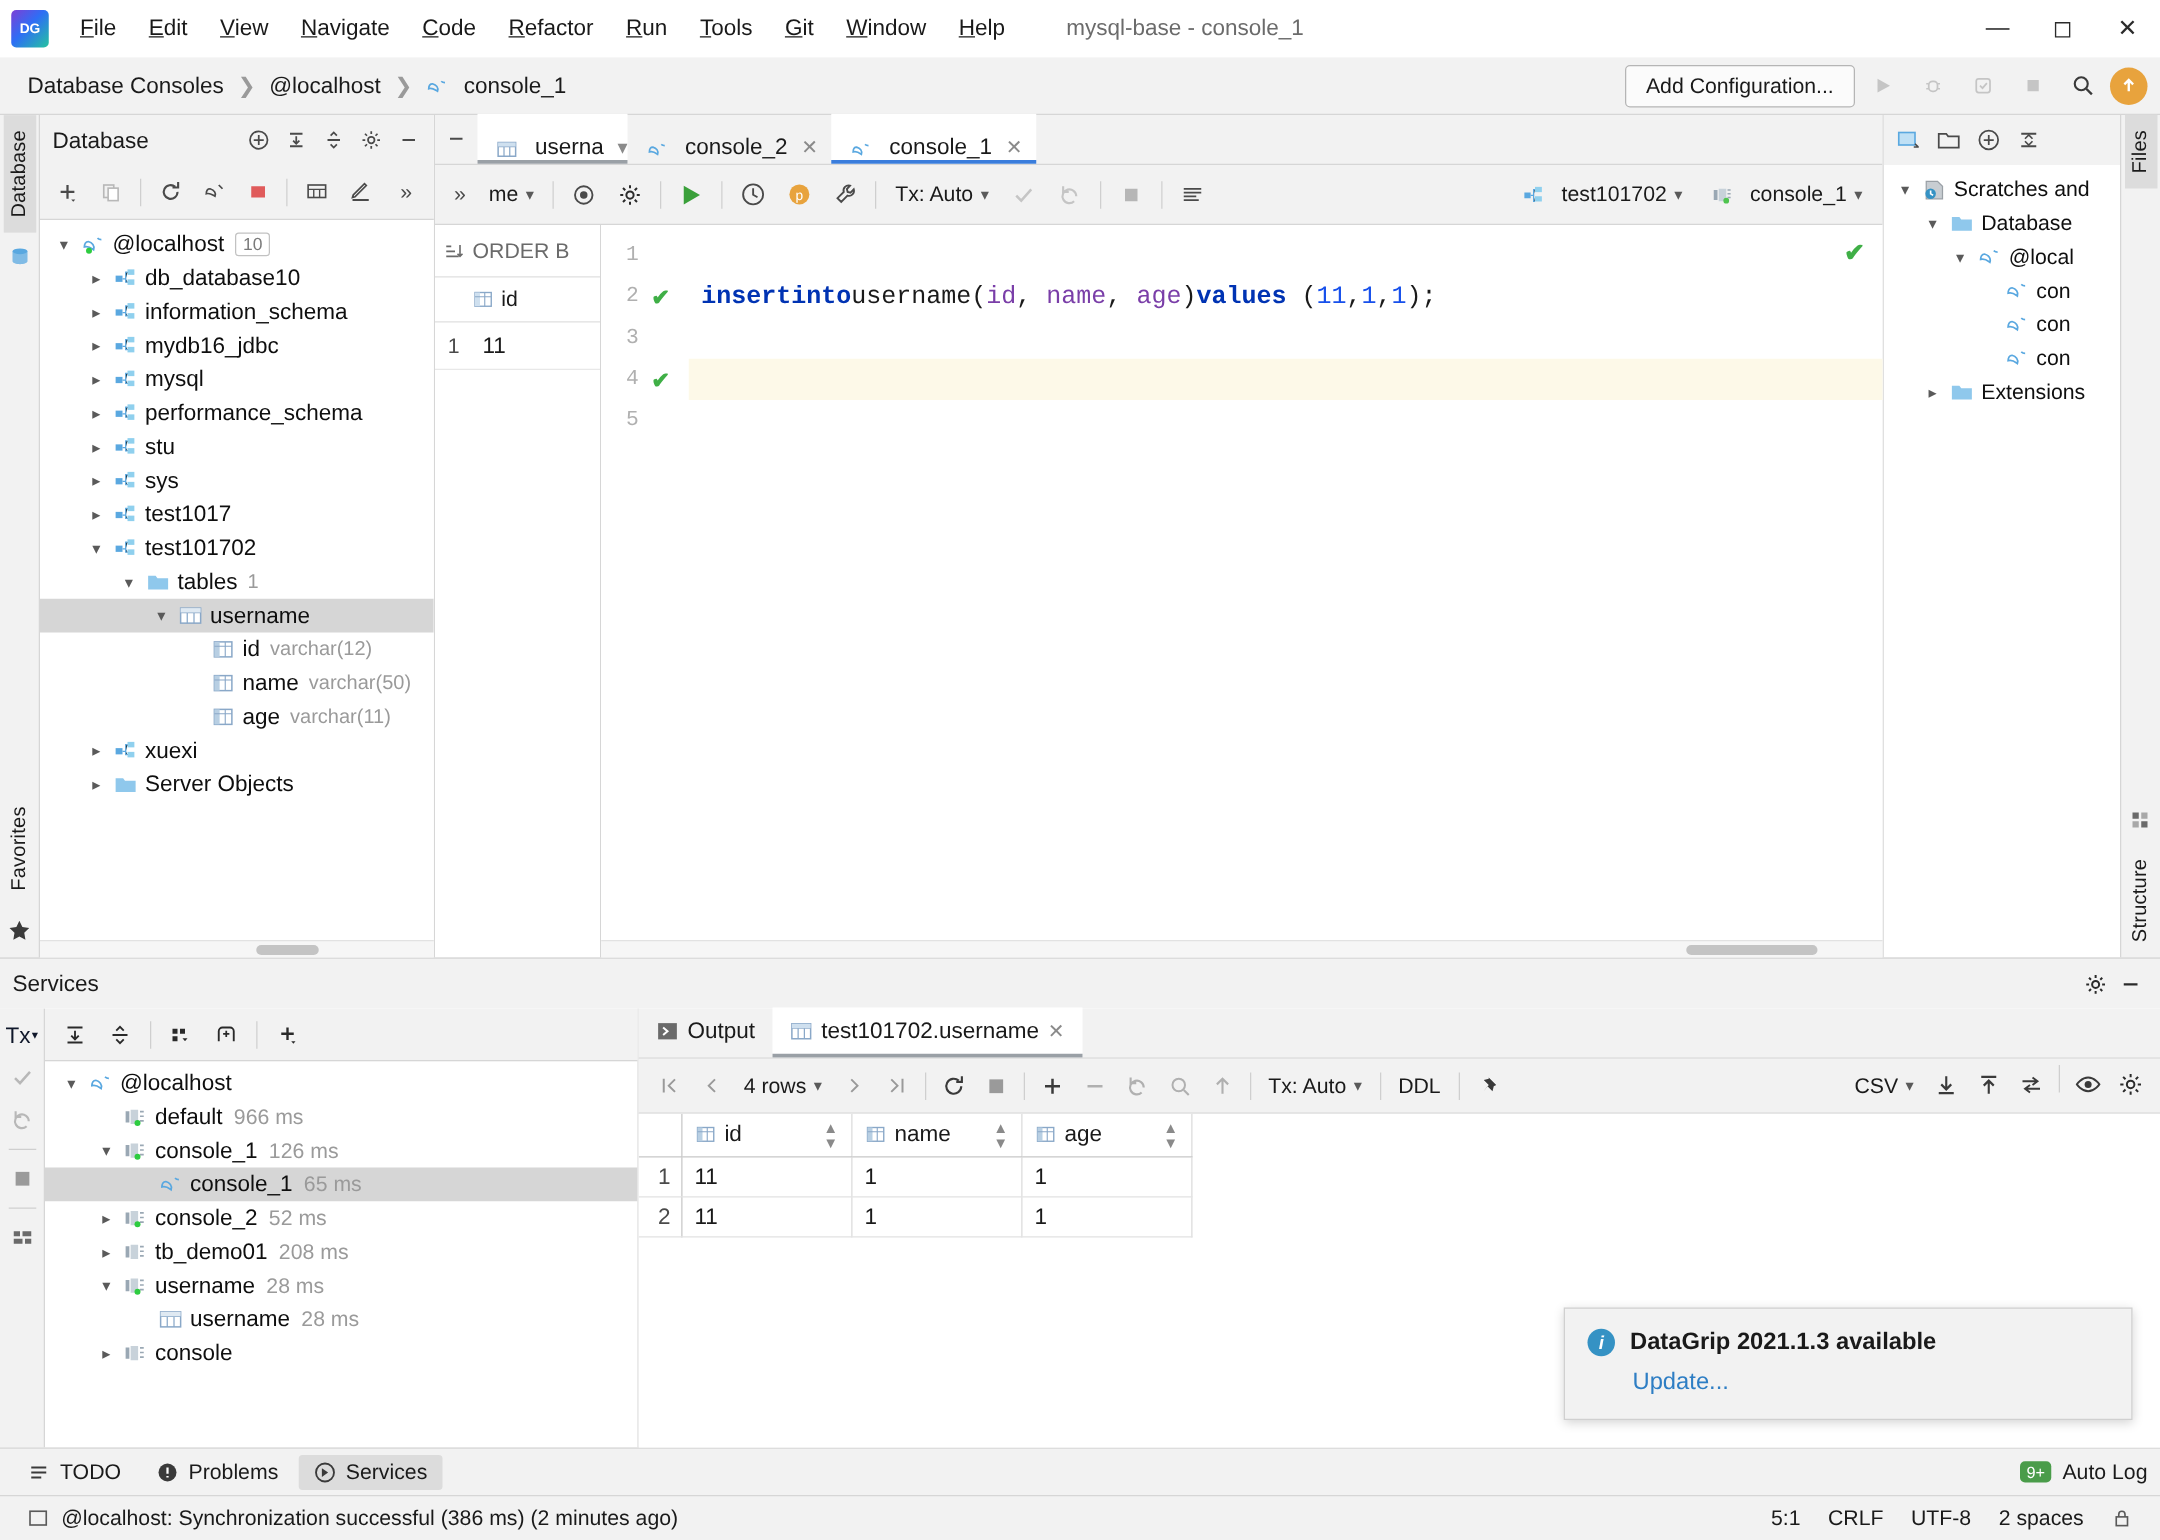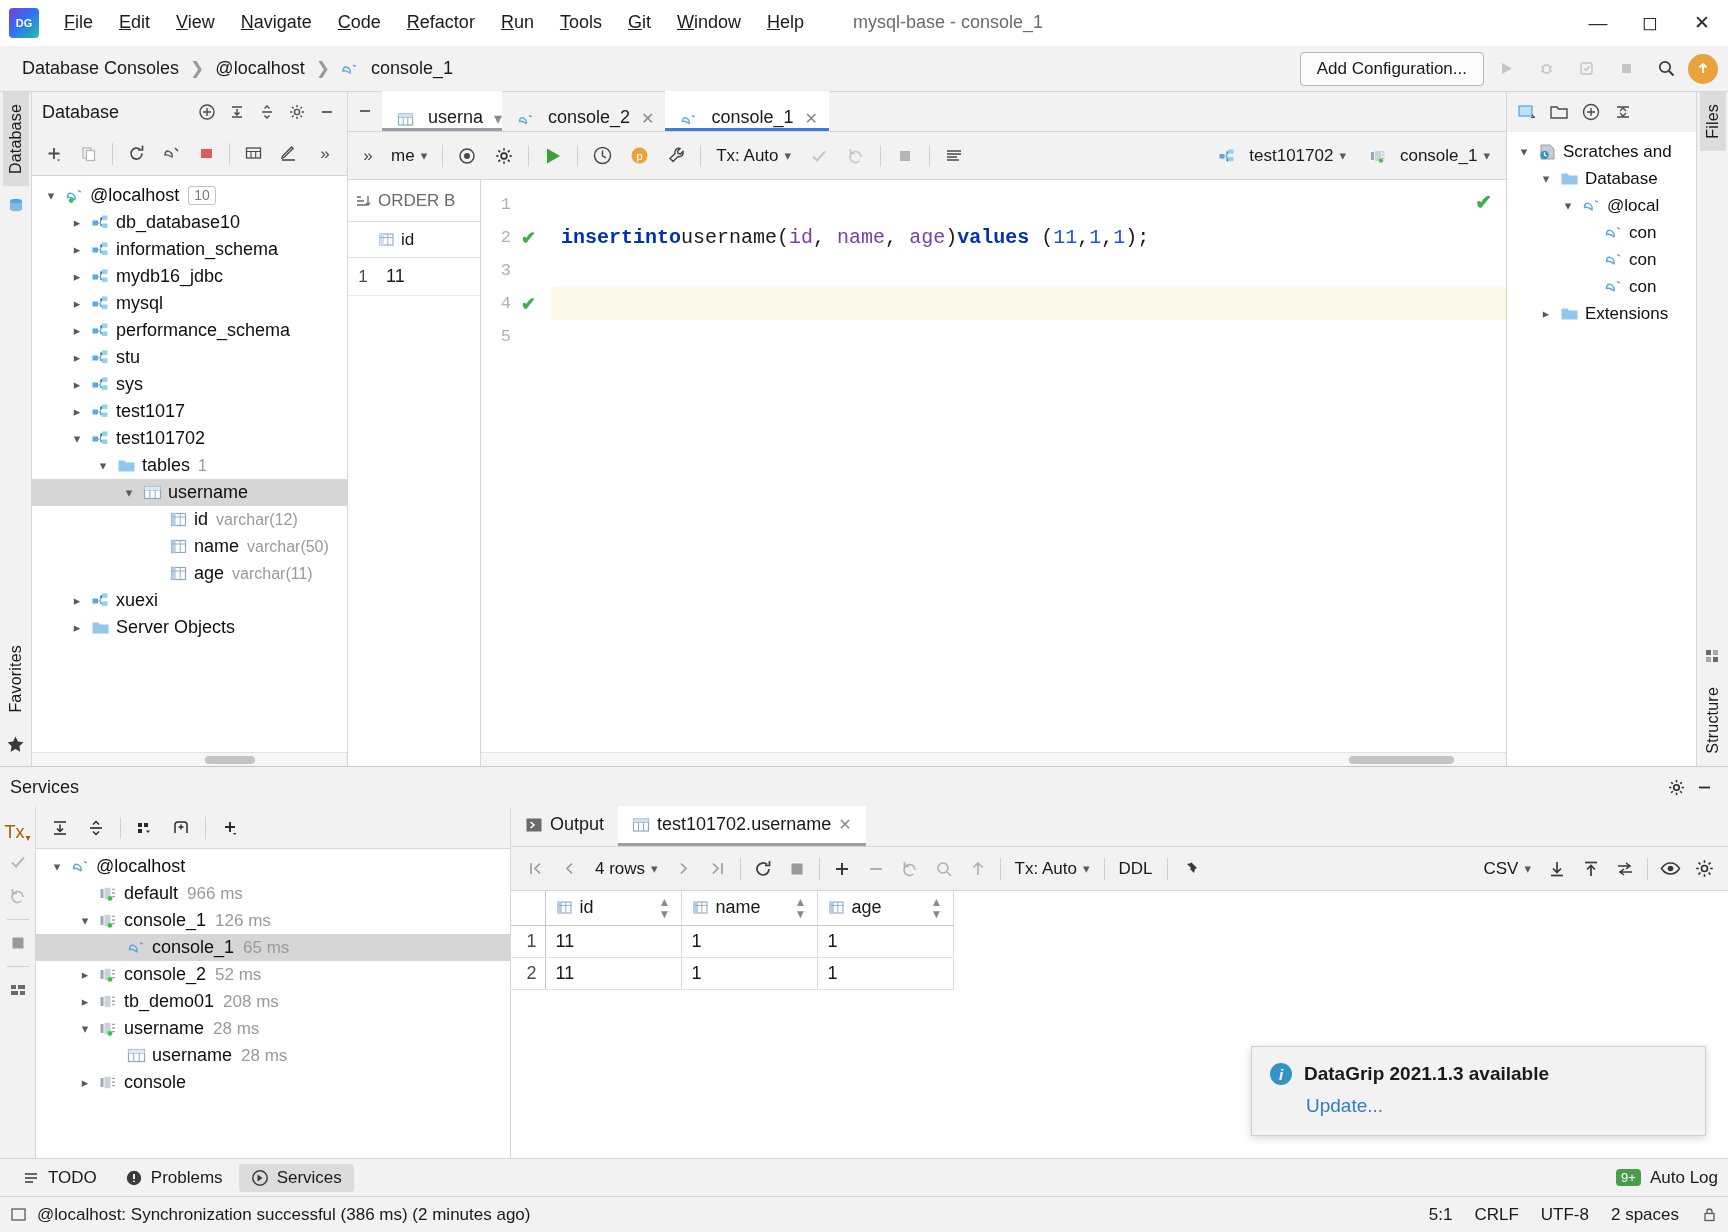--- a/index.html
+++ b/index.html
@@ -139,21 +139,21 @@
   .notif-title{display:flex;align-items:center;gap:12px;font-size:19px;font-weight:bold;}
   .notif-link{color:#2e7ec4;font-size:19px;margin-top:10px;margin-left:36px;}
   .info-i{width:22px;height:22px;border-radius:50%;background:#3592c4;color:#fff;display:flex;align-items:center;justify-content:center;font-size:15px;font-weight:bold;font-style:italic;}
 
   
   .tw-bar{height:38px;flex:0 0 38px;background:#f2f2f2;display:flex;align-items:center;gap:4px;padding:0 10px;border-top:1px solid #d6d6d6;}
   .tw{display:flex;align-items:center;gap:8px;padding:4px 12px;font-size:17px;color:#1a1a1a;}
   .tw.active{background:#dcdcdc;border-radius:3px;}
   .tw-right{margin-left:auto;display:flex;align-items:center;gap:9px;}
   .evbadge{background:#4a9c4a;color:#fff;border-radius:4px;font-size:13px;padding:1px 5px;}
-  .statusbar{height:36px;flex:0 0 36px;background:#f2f2f2;display:flex;align-items:center;padding:0 10px;font-size:17px;border-top:1px solid #d6d6d6;}
+  .statusbar{height:36px;flex:0 0 36px;background:#f2f2f2;display:flex;align-items:center;padding:0 22px;font-size:17px;border-top:1px solid #d6d6d6;}
   .sb-right{margin-left:auto;display:flex;align-items:center;gap:22px;}
   svg{display:block;}
 </style>
 </head>
 <body>
 
 <div class="app">
 
   <div class="titlebar">
     <div class="dg-logo"></div>
@@ -901,21 +901,21 @@
       </div>
       <div class="ph-btn">
         <svg width="19" height="19" viewBox="0 0 19 19">
             <path d="M4 9.5h11" stroke="#2a2a2a" stroke-width="1.8"></path>
           </svg>
       </div>
     </div>
     <div class="svc-body">
 
       <div class="svc-left">
-        <div class="svc-lbtn" style="color:#a16207;font-size:18px;align-items:flex-end;">Tx<span style="font-size:10px;margin-left:1px;">▾</span></div>
+        <div class="svc-lbtn" style="color:#0f172a;font-size:18px;">Tx<span style="font-size:10px;margin-left:1px;">▾</span></div>
         <div class="svc-lbtn">
           <svg width="20" height="20" viewBox="0 0 20 20">
               <path d="M4 10.5l4 4 8-9" stroke="#b8b8b8" stroke-width="2" fill="none"></path>
             </svg>
         </div>
         <div class="svc-lbtn">
           <svg width="20" height="20" viewBox="0 0 20 20">
               <path d="M15 11a5.5 5.5 0 1 0-1.7 4" fill="none" stroke="#b8b8b8" stroke-width="1.7"></path>
               <path d="M4.5 3v4.5H9" fill="none" stroke="#b8b8b8" stroke-width="1.7"></path>
             </svg>
@@ -1195,21 +1195,21 @@
           <div class="tb-sep"></div>
           <div class="chip">
             <span>DDL</span>
           </div>
           <div class="tb-sep"></div>
           <div class="gb">
             <svg width="20" height="20" viewBox="0 0 20 20">
                 <path d="M11 3l6 6-2 1-1 4-4-4-4 5 5-6-4-4 4-1z" fill="#3a3a3a"></path>
               </svg>
           </div>
-          <div style="margin-left:auto;display:flex;align-items:center;gap:2px;">
+          <div style="margin-left:auto;display:flex;gap:2px;">
             <div class="chip">
               <span>CSV</span>
               <span style="font-size:13px;color:#5a5a5a;">▾</span>
             </div>
             <div class="gb">
               <svg width="20" height="20" viewBox="0 0 20 20">
                   <path d="M10 3v10M6 9.5l4 4 4-4" stroke="#3a3a3a" stroke-width="1.7" fill="none"></path>
                   <path d="M4 16.5h12" stroke="#3a3a3a" stroke-width="1.7"></path>
                 </svg>
             </div>

